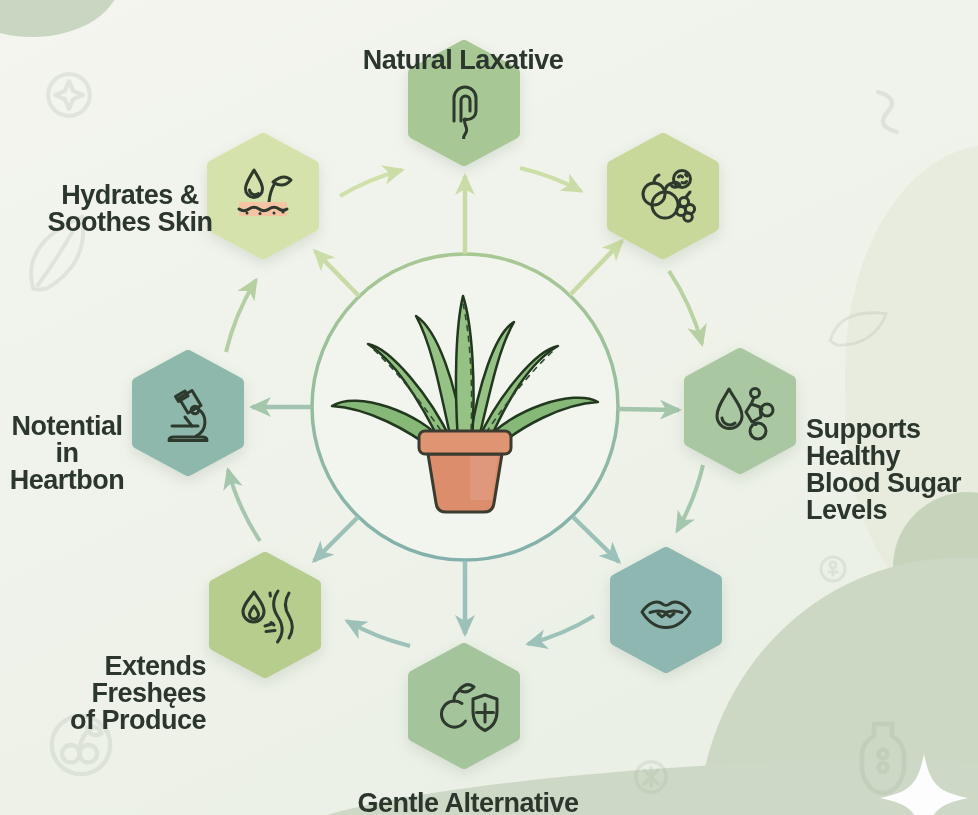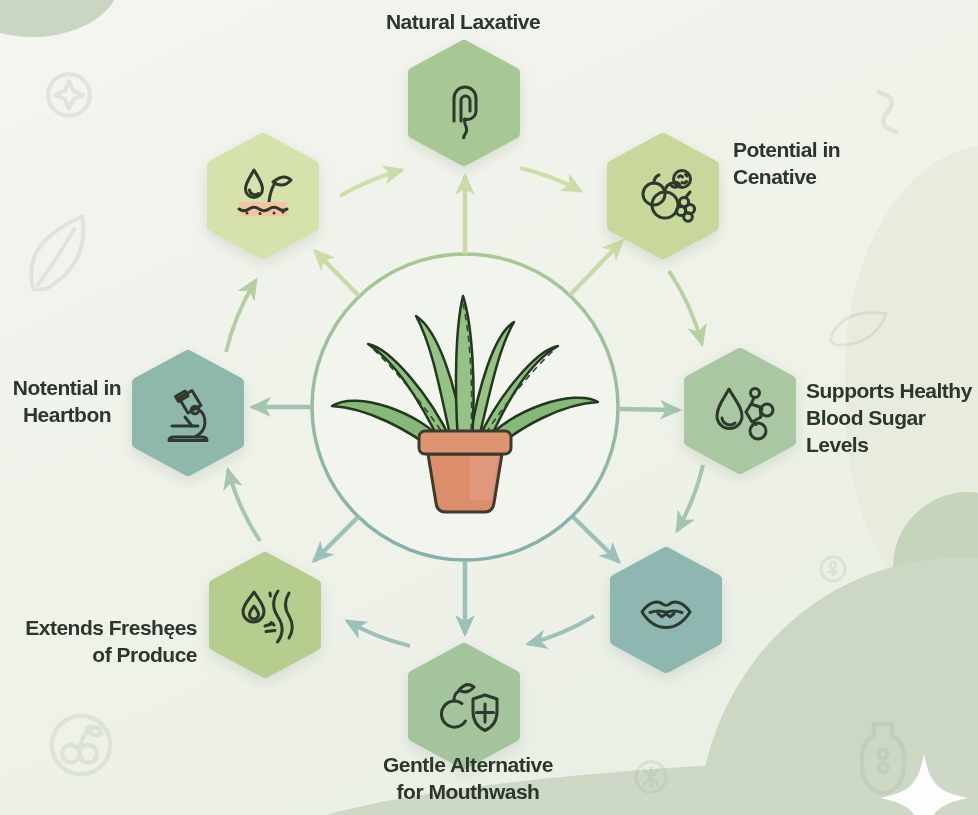--- a/index.html
+++ b/index.html
@@ -24,21 +24,21 @@
   .diagram{position:absolute; left:0; top:0; z-index:1;}
   
   .node{position:absolute; width:116px; height:130px; z-index:2; filter:drop-shadow(0 5px 7px rgba(90,110,90,.16));}
   .node .icon{position:absolute; left:22px; top:29px;}
   .icon path,.icon circle{stroke:#2d392d; stroke-width:3; fill:none; stroke-linecap:round; stroke-linejoin:round;}
   .icon .fill-skin{fill:#f5c4a4;}
   .icon .dot{fill:#2d392d; stroke:none;}
   
   .label{
     position:absolute; z-index:3; color:#2b362d; font-weight:bold;
-    font-size:21px; line-height:27px; letter-spacing:-0.5px; white-space:pre-line;
+    font-size:27px; line-height:27px; letter-spacing:-0.5px; white-space:pre-line;margin-top:39px;
   }
   .t-center{text-align:center;} .t-left{text-align:left;} .t-right{text-align:right;}
 </style>
 </head>
 <body>
 
 <div class="canvas">
 
   <div class="blob blob-tl"></div>
   <div class="blob blob-right"></div>
@@ -295,25 +295,25 @@
       <rect class="fill-skin" x="12" y="42" width="48" height="14"></rect>
       <path d="M12,49 q5,3.5 10,0 q5,-3.5 10,0 q5,3.5 10,0 q5,-3.5 10,0 q4,2.8 8,0"></path>
       <circle class="dot" cx="20" cy="53" r="1.5"></circle>
         <circle class="dot" cx="33" cy="53.5" r="1.5"></circle>
       <circle class="dot" cx="47" cy="53" r="1.5"></circle>
         <circle class="dot" cx="56" cy="52" r="1.5"></circle>
     </svg>
   </div>
 
   <div class="label t-center" style="left:313px;top:8px;width:300px;">Natural Laxative</div>
-  <div class="label t-left" style="left:733px;top:136px;width:220px;">Potential in
-Cenative</div>
   <div class="label t-left" style="left:806px;top:377px;width:180px;">Supports Healthy
 Blood Sugar
 Levels</div>
   <div class="label t-center" style="left:337px;top:751px;width:262px;">Gentle Alternative
 for Mouthwash</div>
-  <div class="label t-right" style="left:15px;top:614px;width:182px;">Extends Freshęes
+  <div class="label t-right" style="left:24px;top:614px;width:182px;">Extends Freshęes
 of Produce</div>
   <div class="label t-center" style="left:2px;top:374px;width:130px;">Notential in
 Heartbon</div>
+  <div class="label t-center" style="left:30px;top:143px;width:200px;">Hydrates &amp;
+Soothes Skin</div>
 
 </div>
 
 </body></html>

